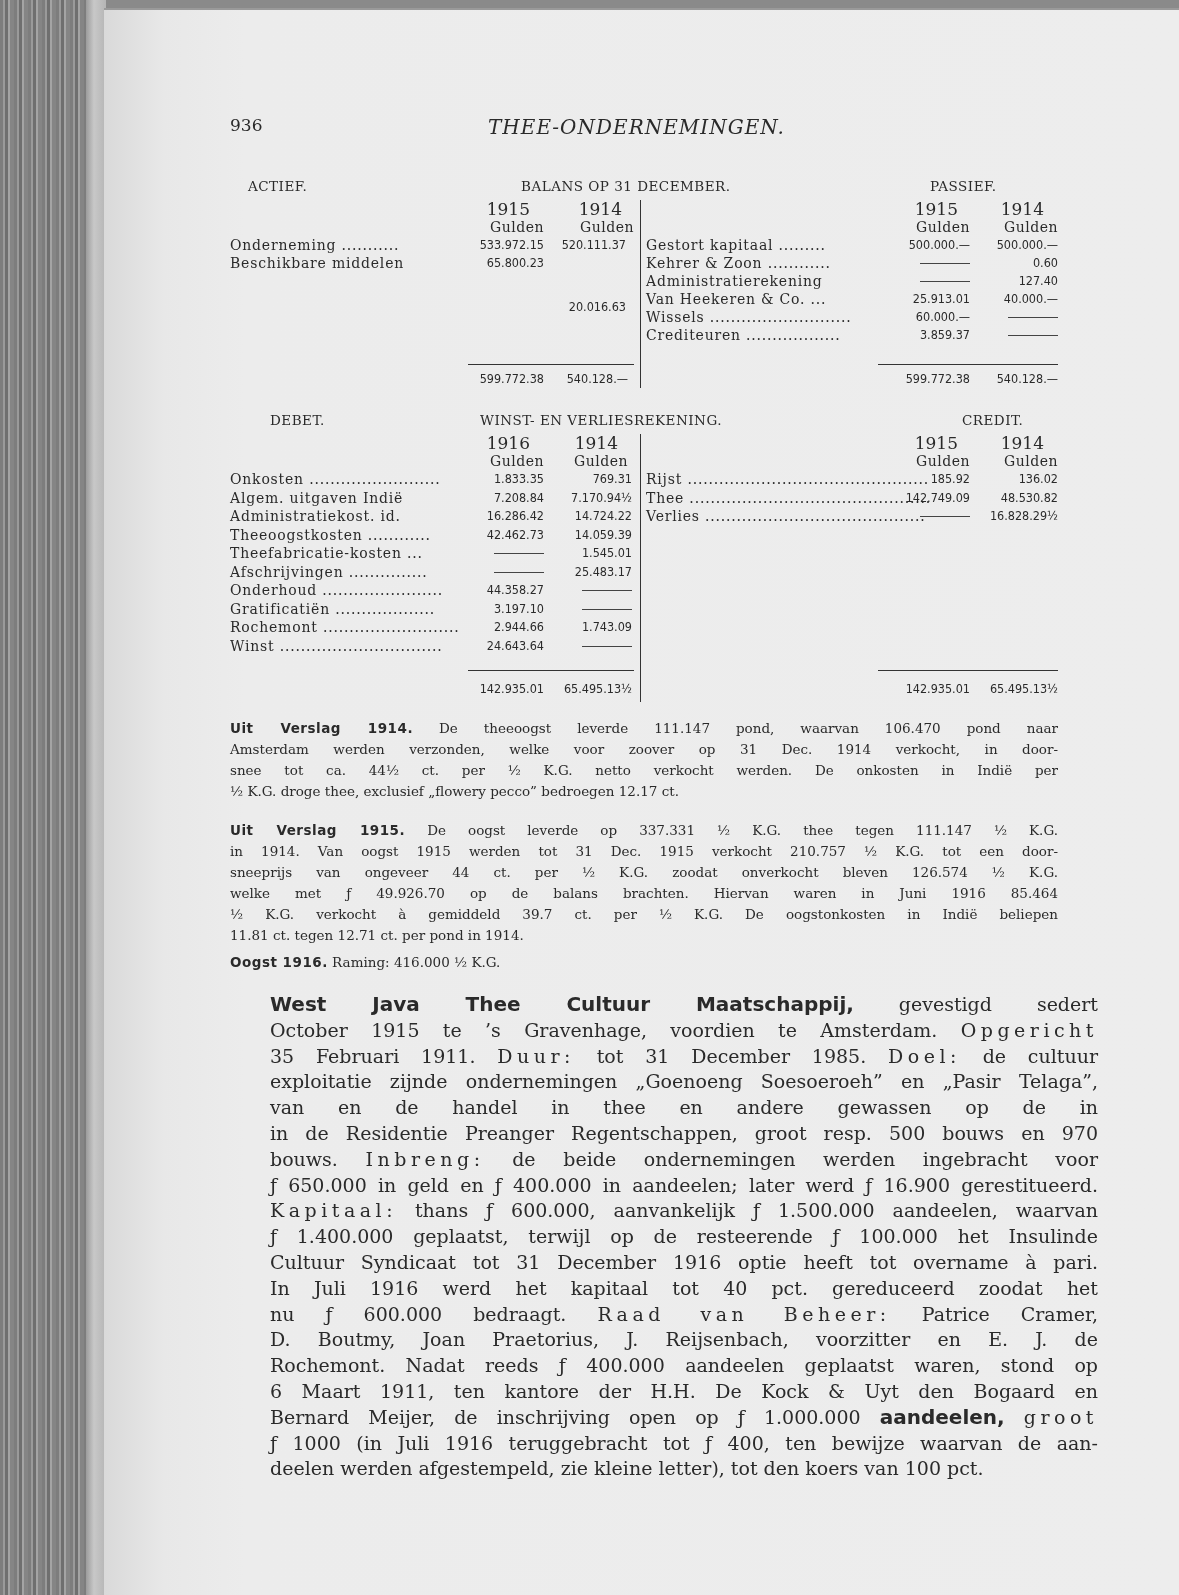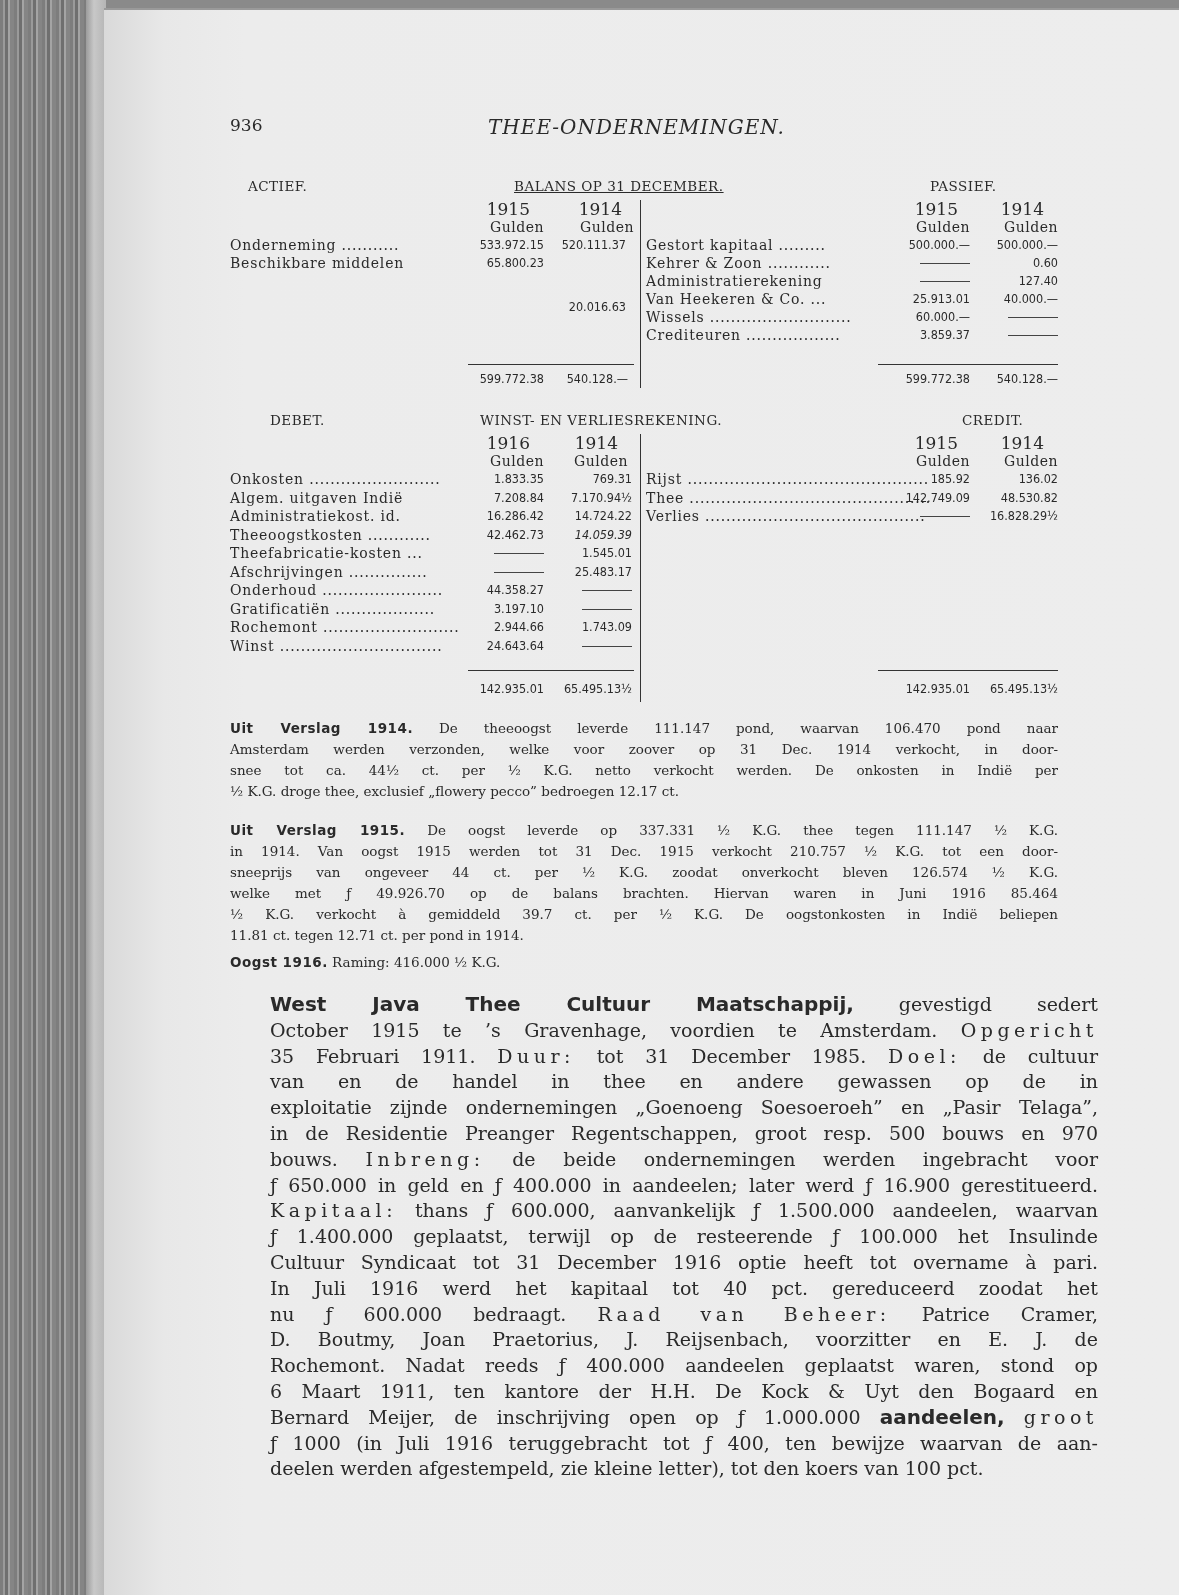--- a/index.html
+++ b/index.html
@@ -60,21 +60,21 @@
 <div class="page">
   <div class="content">
 
     <div class="hdr">
       <span class="pagenum">936</span>
       <span class="runhead">THEE-ONDERNEMINGEN.</span>
     </div>
 
     <div class="tbl" id="bal" style="top:168px;">
       <span class="cap" style="left:18px;top:0;">ACTIEF.</span>
-      <span class="cap" style="left:284px;top:0;text-decoration:underline;">BALANS OP 31 DECEMBER.</span>
+      <span class="cap" style="left:291px;top:0;">BALANS OP 31 DECEMBER.</span>
       <span class="cap" style="left:700px;top:0;">PASSIEF.</span>
 
       <div class="row" style="top:22px;">
         <span class="yr c1" style="width:70px;">1915</span>
         <span class="yr c2" style="width:70px;">1914</span>
         <span class="yr c3" style="width:80px;">1915</span>
         <span class="yr c4" style="width:70px;">1914</span>
       </div>
       <div class="row" style="top:40px;">
         <span class="gl c1">Gulden</span>
@@ -168,21 +168,21 @@
             <span class="lbl">Administratiekost. id.</span>
             <span class="num c1">16.286.42</span>
             <span class="num c2" style="width: 80px;">14.724.22</span>
             <span class="rlbl">Verlies ..........................................</span>
             <span class="num c3"><span class="dash"></span></span>
             <span class="num c4">16.828.29½</span>
           </div>
           <div class="row" style="top: 113.5px;">
             <span class="lbl">Theeoogstkosten ............</span>
             <span class="num c1">42.462.73</span>
-            <span class="num c2" style="width: 80px; font-style: italic;">14.059.39</span>
+            <span class="num c2" style="width: 80px;">14.059.39</span>
           </div>
           <div class="row" style="top: 132px;">
             <span class="lbl">Theefabricatie-kosten ...</span>
             <span class="num c1"><span class="dash"></span></span>
             <span class="num c2" style="width: 80px;">1.545.01</span>
           </div>
           <div class="row" style="top: 150.5px;">
             <span class="lbl">Afschrijvingen ...............</span>
             <span class="num c1"><span class="dash"></span></span>
             <span class="num c2" style="width: 80px;">25.483.17</span>
@@ -234,22 +234,22 @@
       <span class="line last">11.81 ct. tegen 12.71 ct. per pond in 1914.</span>
     </div>
     <div class="para" style="top:942px;">
       <span class="line last"><span class="b">Oogst 1916.</span><span> Raming: 416.000 ½ K.G.</span></span>
     </div>
 
     <div class="main" id="company">
         <span class="line"><span class="b">West Java Thee Cultuur Maatschappij,</span><span> gevestigd sedert</span></span>
         <span class="line"><span>October 1915 te ’s Gravenhage, voordien te Amsterdam. </span><span class="sp">Opgericht</span></span>
         <span class="line"><span>35 Februari 1911. </span><span class="sp">Duur:</span><span> tot 31 December 1985. </span><span class="sp">Doel:</span><span> de cultuur</span></span>
+        <span class="line"><span>exploitatie zijnde ondernemingen „Goenoeng Soesoeroeh” en „Pasir Telaga”,</span></span>
         <span class="line"><span>van en de handel in thee en andere gewassen op de in</span></span>
-        <span class="line"><span>exploitatie zijnde ondernemingen „Goenoeng Soesoeroeh” en „Pasir Telaga”,</span></span>
         <span class="line"><span>in de Residentie Preanger Regentschappen, groot resp. 500 bouws en 970</span></span>
         <span class="line"><span>bouws. </span><span class="sp">Inbreng:</span><span> de beide ondernemingen werden ingebracht voor</span></span>
         <span class="line"><span>ƒ 650.000 in geld en ƒ 400.000 in aandeelen; later werd ƒ 16.900 gerestitueerd.</span></span>
         <span class="line"><span class="sp">Kapitaal:</span><span> thans ƒ 600.000, aanvankelijk ƒ 1.500.000 aandeelen, waarvan</span></span>
         <span class="line"><span>ƒ 1.400.000 geplaatst, terwijl op de resteerende ƒ 100.000 het Insulinde</span></span>
         <span class="line"><span>Cultuur Syndicaat tot 31 December 1916 optie heeft tot overname à pari.</span></span>
         <span class="line"><span>In Juli 1916 werd het kapitaal tot 40 pct. gereduceerd zoodat het</span></span>
         <span class="line"><span>nu ƒ 600.000 bedraagt. </span><span class="sp">Raad van Beheer:</span><span> Patrice Cramer,</span></span>
         <span class="line"><span>D. Boutmy, Joan Praetorius, J. Reijsenbach, voorzitter en E. J. de</span></span>
         <span class="line"><span>Rochemont. Nadat reeds ƒ 400.000 aandeelen geplaatst waren, stond op</span></span>

